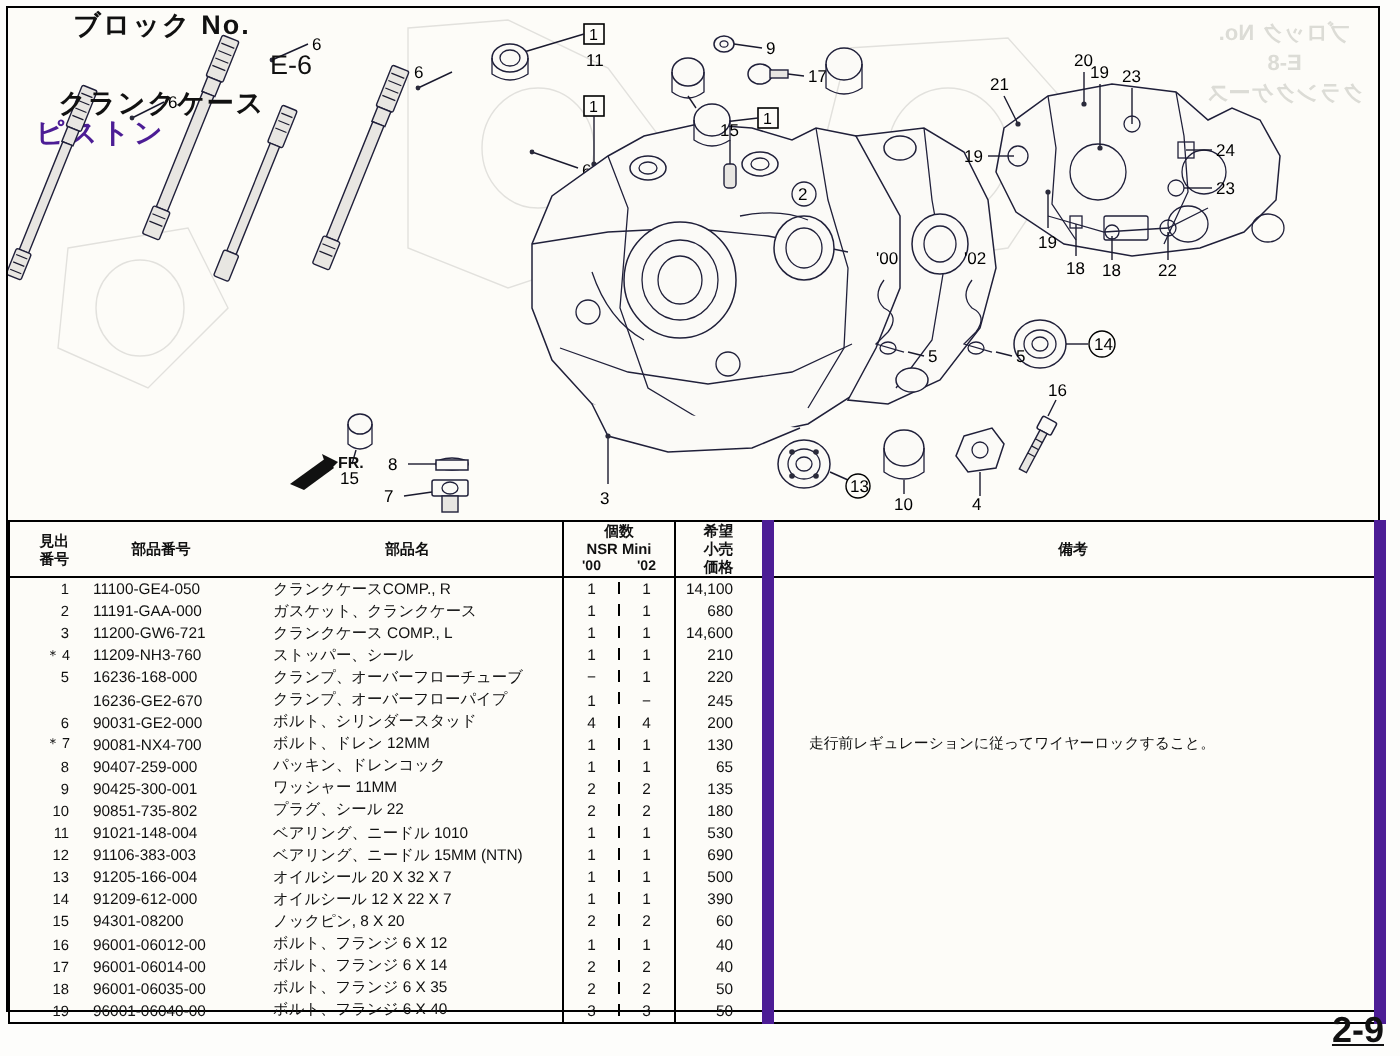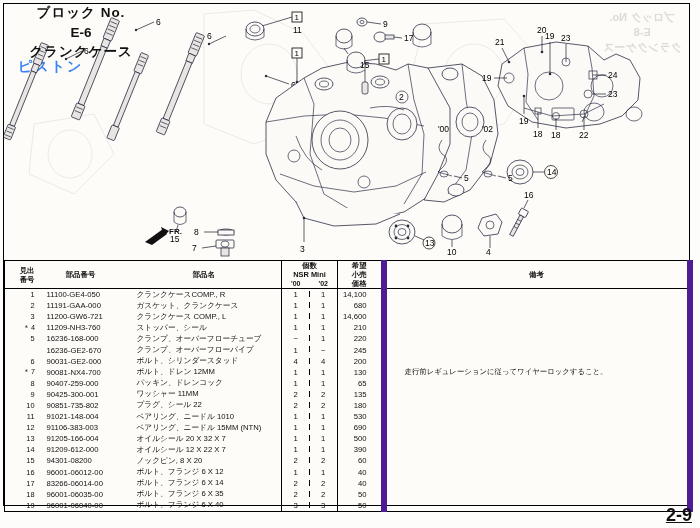--- a/index.html
+++ b/index.html
@@ -39,34 +39,35 @@
     z-index: 40;
   }
   .title-line1 {
     font-size: 13.5px;
     font-weight: bold;
     letter-spacing: 1px;
     white-space: nowrap;
   }
   .title-line2 {
     font-size: 13.5px;
-    font-weight: bold;
+    font-weight: normal;
     margin-top: 3px;
+    text-align: right;
   }
   .title-line3 {
     font-size: 13.5px;
     font-weight: bold;
     letter-spacing: 1px;
     margin-top: 3px;
   }
 
   
   .ghost {
     position: absolute;
-    color: #3b82f6;
+    color: #4c1d95;
     font-weight: bold;
     user-select: none;
     pointer-events: none;
     z-index: 1;
   }
   .ghost-piston {
     left: 18px; top: 58px;
     font-size: 14px;
     letter-spacing: 2px;
   }
@@ -738,21 +739,21 @@
             <td class="col-no v-l">16</td>
             <td class="col-pn">96001-06012-00</td>
             <td class="col-name">ボルト、フランジ  6 X 12</td>
             <td class="col-q1 v-l">1</td>
             <td class="col-q2 qty-sep">1</td>
             <td class="col-price v-l v-r">40</td>
             <td class="col-rem v-r remark-note"></td>
           </tr>
           <tr class="row-rel">
             <td class="col-no v-l">17</td>
-            <td class="col-pn">83266-06014-00</td>
+            <td class="col-pn">96001-06014-00</td>
             <td class="col-name">ボルト、フランジ  6 X 14</td>
             <td class="col-q1 v-l">2</td>
             <td class="col-q2 qty-sep">2</td>
             <td class="col-price v-l v-r">40</td>
             <td class="col-rem v-r remark-note"></td>
           </tr>
           <tr class="row-rel">
             <td class="col-no v-l">18</td>
             <td class="col-pn">96001-06035-00</td>
             <td class="col-name">ボルト、フランジ  6 X 35</td>

